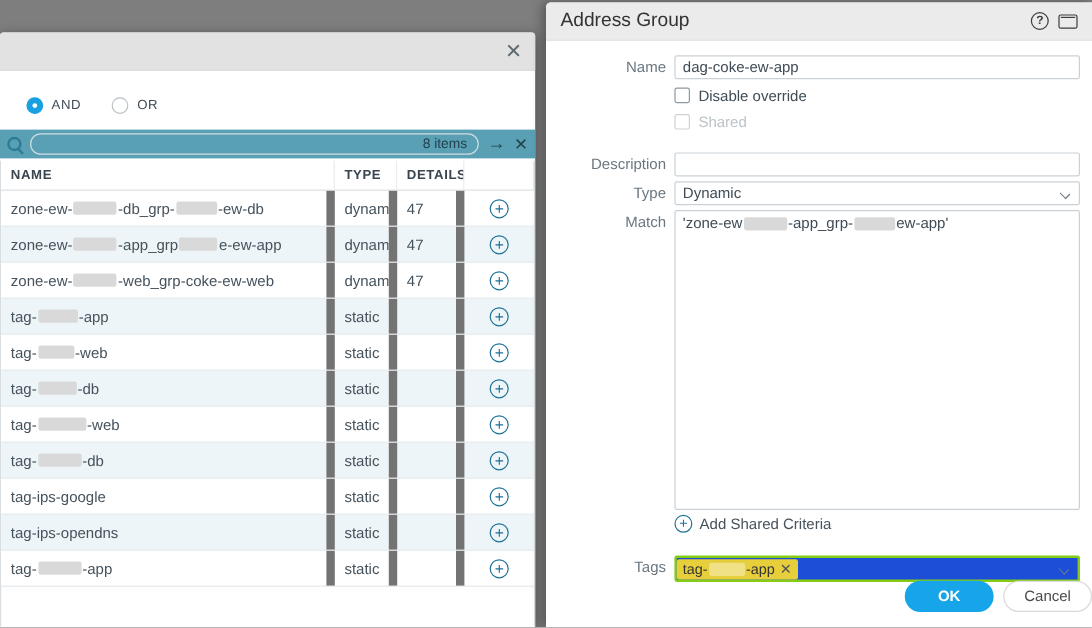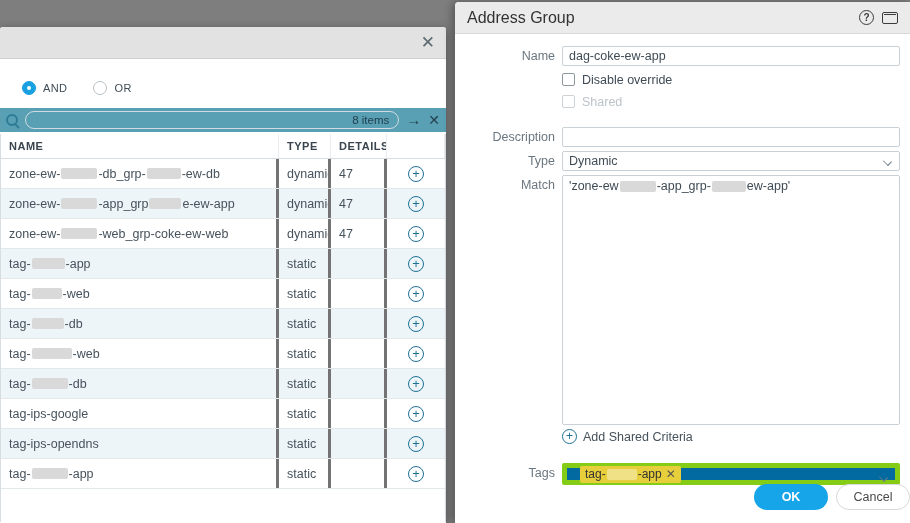--- a/index.html
+++ b/index.html
@@ -36,21 +36,21 @@
   .band-arrow { font-size:15px; color:#24404c; font-weight:bold; line-height:18px; flex:none; cursor:pointer; }
   .band-x { font-size:14px; color:#24404c; line-height:18px; flex:none; cursor:pointer; }
 
   .crit-table { margin-top:2px; border-left:1px solid #d7dde0; border-right:1px solid #d7dde0;
                 height:388px; }
   .t-hrow { display:flex; height:25px; align-items:center; border-bottom:1px solid #d7dde0;
             background:#fff; font-size:11px; font-weight:bold; letter-spacing:.5px; color:#3a454f; }
   .t-row { display:flex; height:30px; align-items:center; border-bottom:1px solid #e3e8ea;
            background:#fff; font-size:12.5px; color:#46525c; }
   .t-row.alt { background:#eef5f8; }
-  .c { padding:0 8px; height:100%; display:flex; align-items:center; border-right:3px solid #737373; overflow:hidden; white-space:nowrap; }
+  .c { padding:0 8px; height:100%; display:flex; align-items:center; border-right:7px solid #737373; overflow:hidden; white-space:nowrap; }
   .t-hrow .c { border-right:1px solid #e9edef; }
   .c-name { flex:1; }
   .c-type { width:52px; flex:none; }
   .c-det  { width:56px; flex:none; }
   .c-act  { width:58px; flex:none; border-right:none; justify-content:center; }
   .plus-circle { width:16px; height:16px; border:1px solid #1d7195; border-radius:50%;
                  color:#1d7195; font-size:13px; line-height:14px; text-align:center; cursor:pointer; flex:none; }
 
   .redact { display:inline-block; height:11px; background:#d9d9d9; border-radius:2px;
             vertical-align:middle; margin:0 1px; filter:blur(.5px); }
@@ -87,22 +87,22 @@
   .cb-row.disabled .cb { border-color:#ccd2d6; cursor:default; }
   .m7 { margin-top:7px; } .m6 { margin-top:6px; } .m2 { margin-top:18px; }
   .m4 { margin-top:4px; } .m3 { margin-top:3px; }
 
   .match-box { height:250px; border:1px solid #c9d1d6; border-radius:2px; padding:3px 6px;
                font-size:12.5px; color:#3f4b55; overflow:hidden; }
 
   .addmatch { display:flex; align-items:center; gap:6px; height:17px; font-size:12.5px; color:#46525c; cursor:pointer; }
   .addmatch .plus-circle { width:15px; height:15px; font-size:12px; line-height:13px; }
 
-  .tags-field { position:relative; height:22px; border:5px solid #84cc16; border-radius:2px;
-                display:flex; align-items:center; padding:0 20px 0 13px; background:#0369a1; }
+  .tags-field { position:relative; height:22px; border:2px solid #84cc16; border-radius:2px;
+                display:flex; align-items:center; padding:0 20px 0 0; background:#1d4ed8; }
   .chip { background:#e7ce3b; border-radius:2px; height:17px; display:flex; align-items:center;
           padding:0 5px; font-size:12px; color:#333; gap:4px; }
   .chip .redact { background:#f0e187; }
   .chip-x { font-size:12px; color:#555; cursor:pointer; }
 
   .panel-footer { position:absolute; right:0; bottom:13px; display:flex; gap:8px; }
   .btn { height:26px; width:74px; border-radius:13px; font-size:12.5px; display:flex;
          align-items:center; justify-content:center; cursor:pointer; font-family:"Liberation Sans", sans-serif; }
   .btn-ok { background:#16a5e8; color:#fff; font-weight:bold; border:none; }
   .btn-cancel { background:#fff; color:#4a4a4a; border:1px solid #d9d9d9; }

